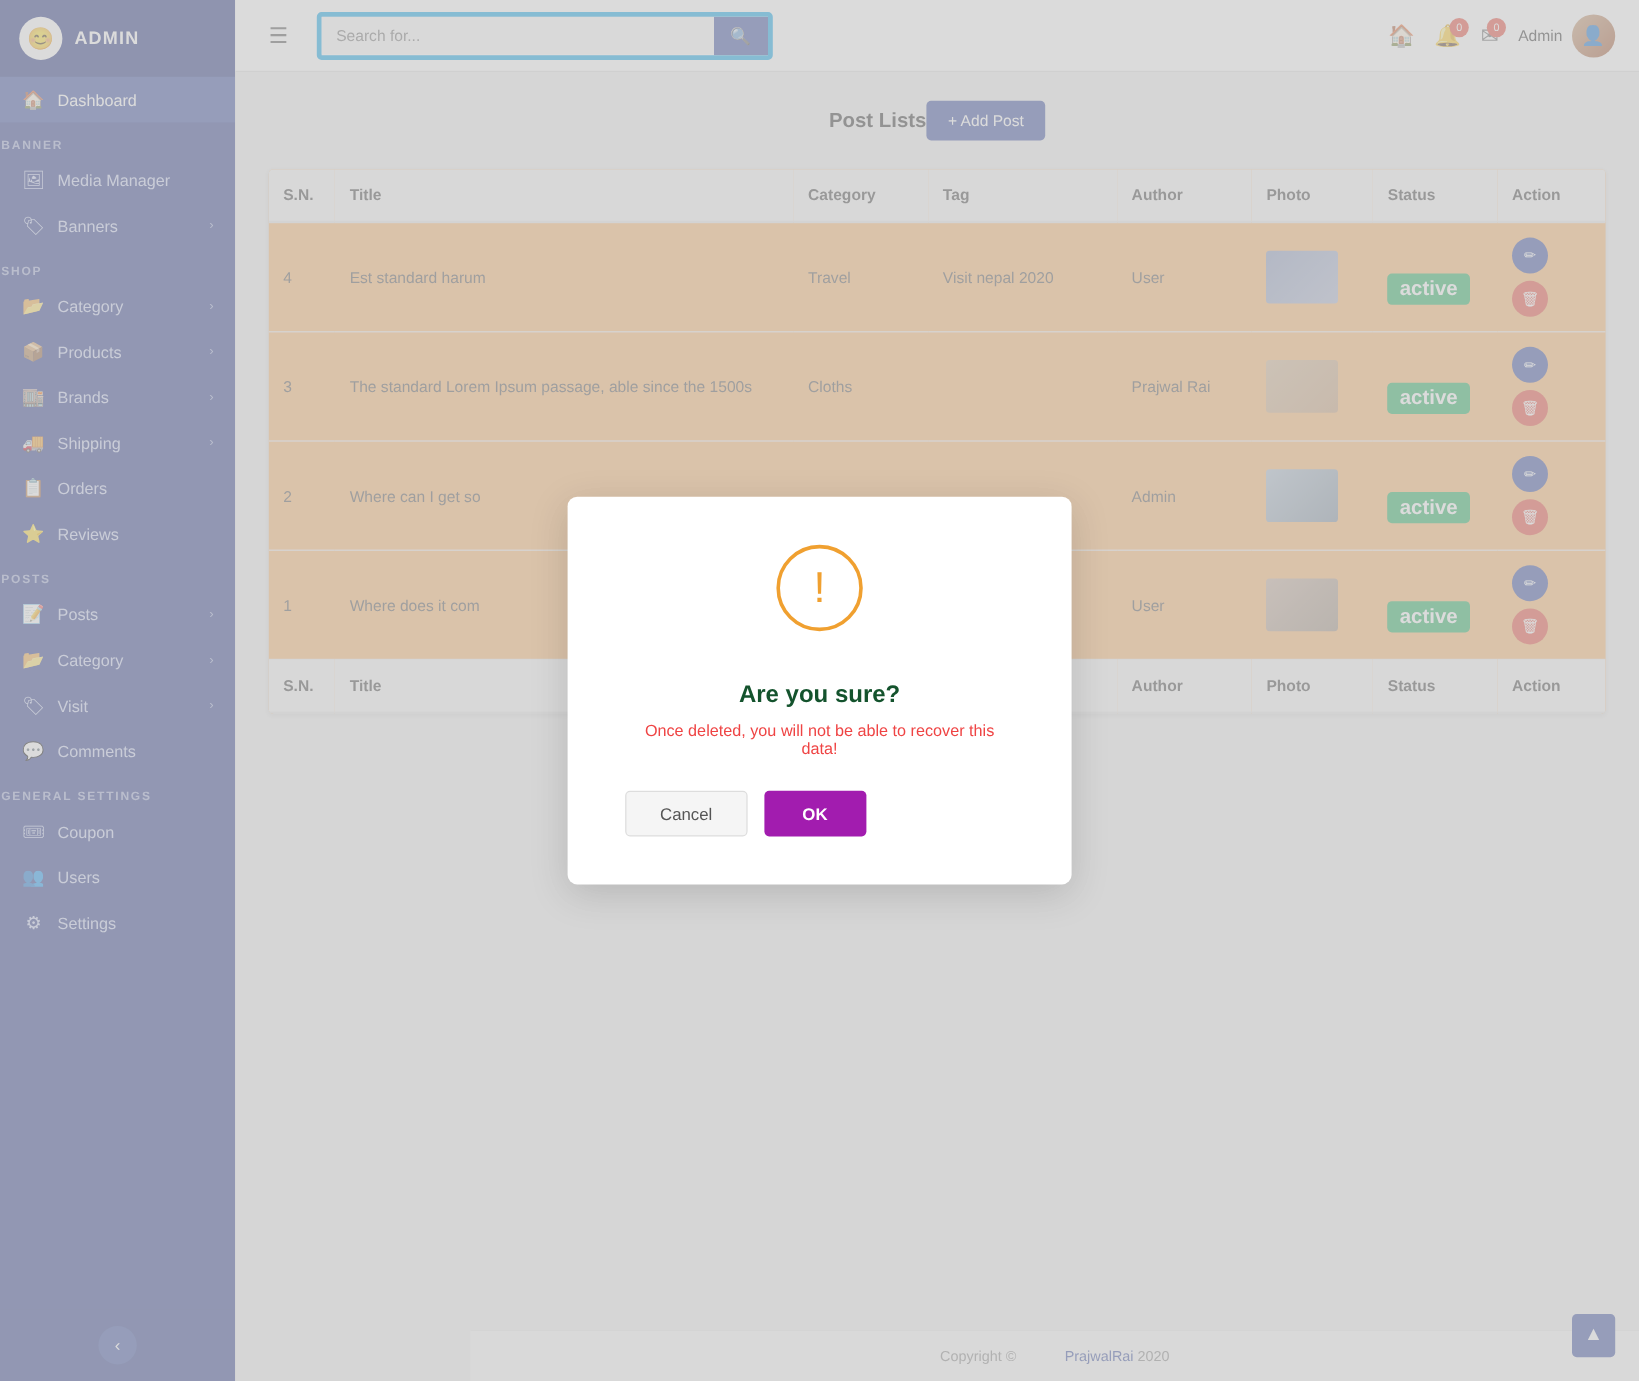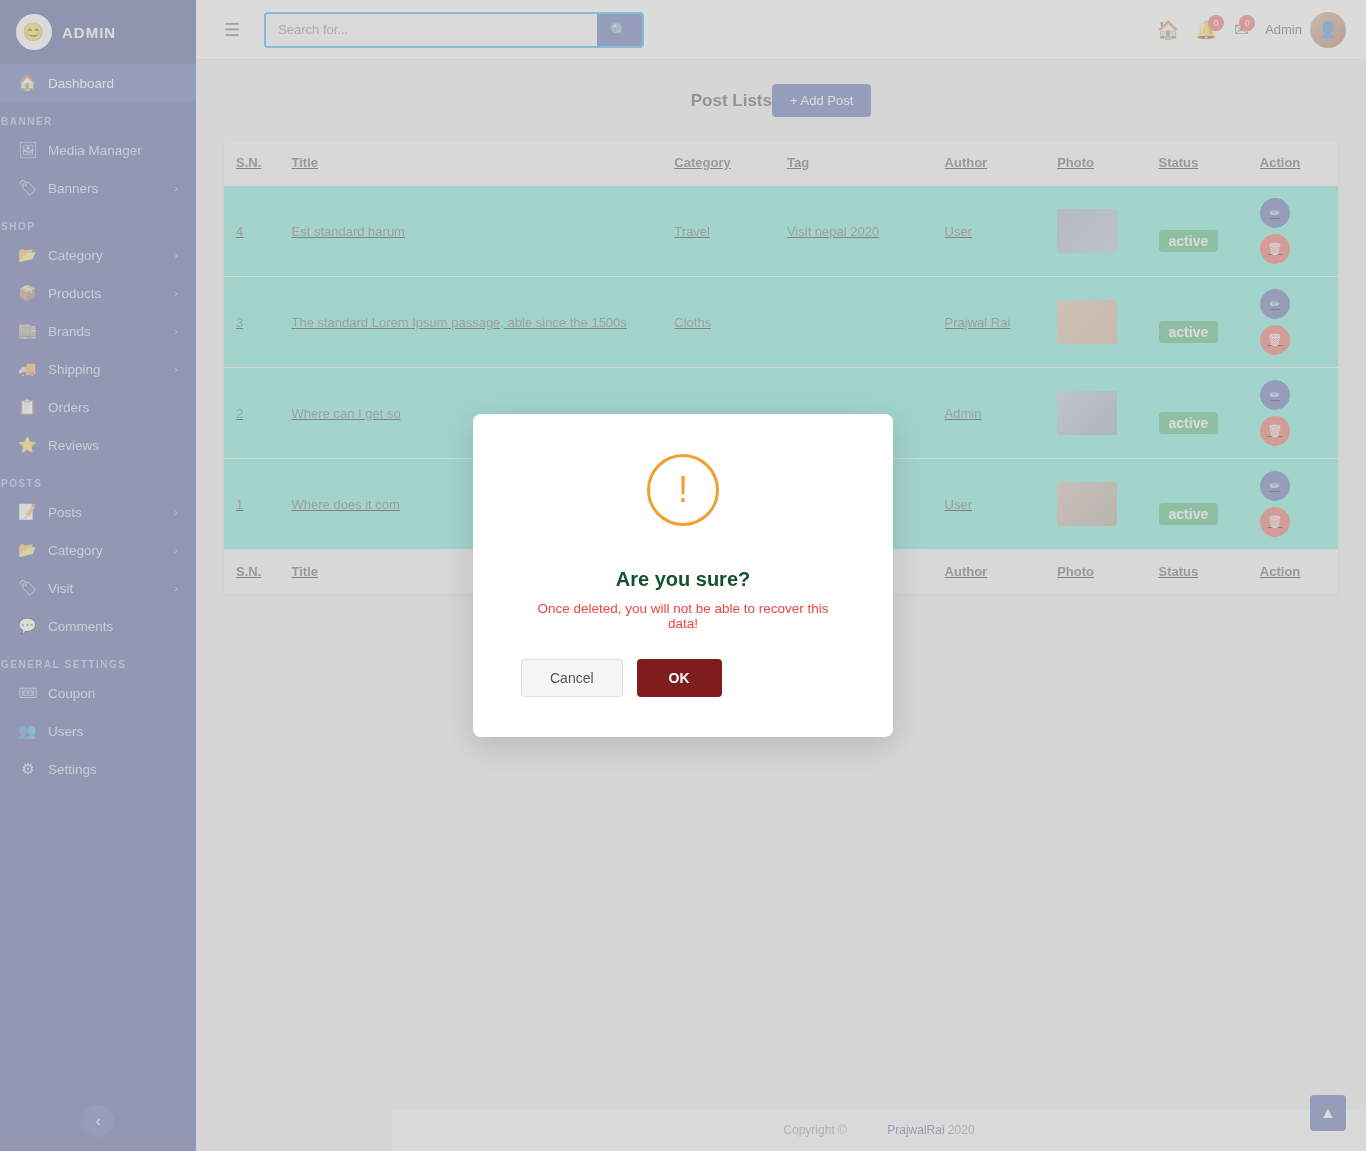--- a/index.html
+++ b/index.html
@@ -97,21 +97,21 @@
       font-size: 18px;
       cursor: pointer;
       color: #555;
       padding: 4px 8px;
     }
     .header-search {
       display: flex;
       align-items: center;
       flex: 1;
       max-width: 380px;
-      border: 2px solid #0ea5e9;
+      border: 4px solid #0ea5e9;
       border-radius: 4px;
       overflow: hidden;
     }
     .header-search input {
       border: none;
       outline: none;
       padding: 8px 12px;
       flex: 1;
       font-size: 13px;
       background: #f9f9f9;
@@ -186,25 +186,24 @@
       border: none;
       padding: 9px 18px;
       border-radius: 4px;
       cursor: pointer;
       font-size: 13px;
       display: flex; align-items: center; gap: 6px;
     }
 
     
     .table-wrap {
-      background: #5eead4;
+      background: #fdba74;
       border-radius: 4px;
       overflow: hidden;
       box-shadow: 0 1px 4px rgba(0,0,0,0.08);
-      text-decoration: underline;
     }
     table { width: 100%; border-collapse: collapse; }
     thead tr { background: #f7f7f7; }
     th {
       padding: 14px 12px;
       text-align: left;
       font-size: 13px;
       font-weight: 600;
       color: #444;
       border-bottom: 2px solid #e8e8e8;
@@ -223,21 +222,21 @@
     .author-col { width: 100px; }
     .photo-col { width: 90px; }
     .status-col { width: 90px; }
     .action-col { width: 80px; }
 
     .status-badge {
       background: #27ae60;
       color: #fff;
       padding: 3px 10px;
       border-radius: 4px;
-      font-size: 14px;
+      font-size: 17px;
       font-weight: 600;
       display: inline-block;
       margin-top: 19px;
     }
     .photo-thumb {
       width: 60px; height: 44px;
       background: #ddd;
       border-radius: 3px;
       object-fit: cover;
       display: flex; align-items: center; justify-content: center;
@@ -317,21 +316,21 @@
       border: 1px solid #ddd;
       background: #f5f5f5;
       color: #555;
       border-radius: 4px;
       cursor: pointer;
       font-size: 14px;
     }
     .btn-ok {
       padding: 10px 32px;
       border: none;
-      background: #7f1d1d;
+      background: #a21caf;
       color: #fff;
       border-radius: 4px;
       cursor: pointer;
       font-size: 14px;
       font-weight: 600;
     }
 
     
     .scroll-top {
       position: fixed;

